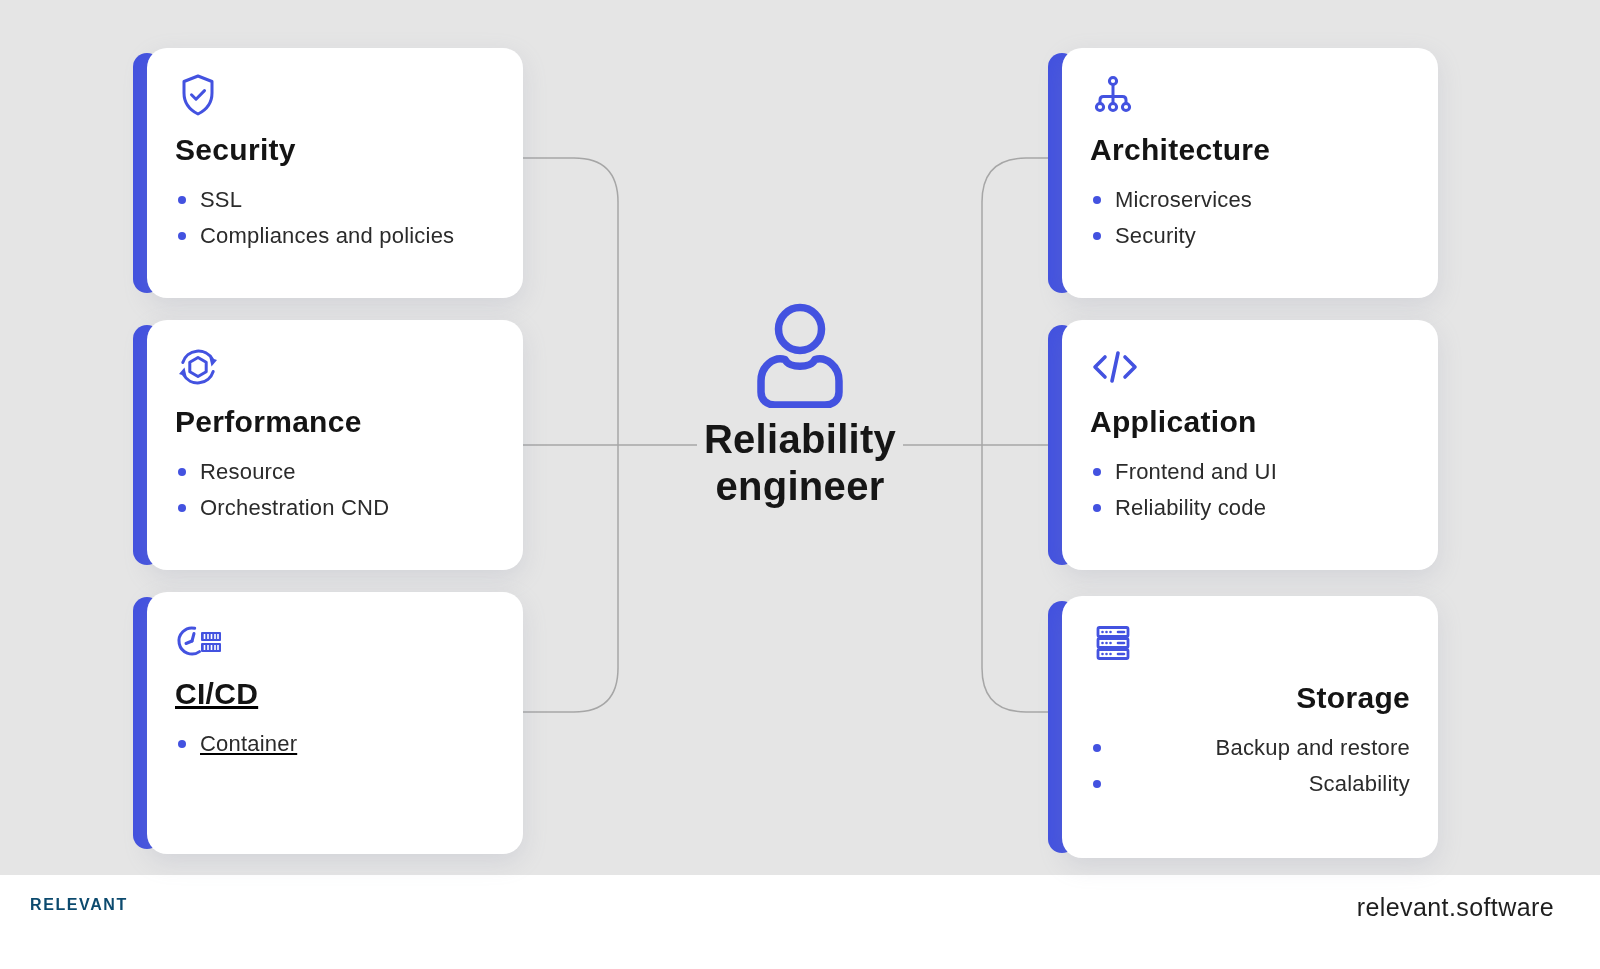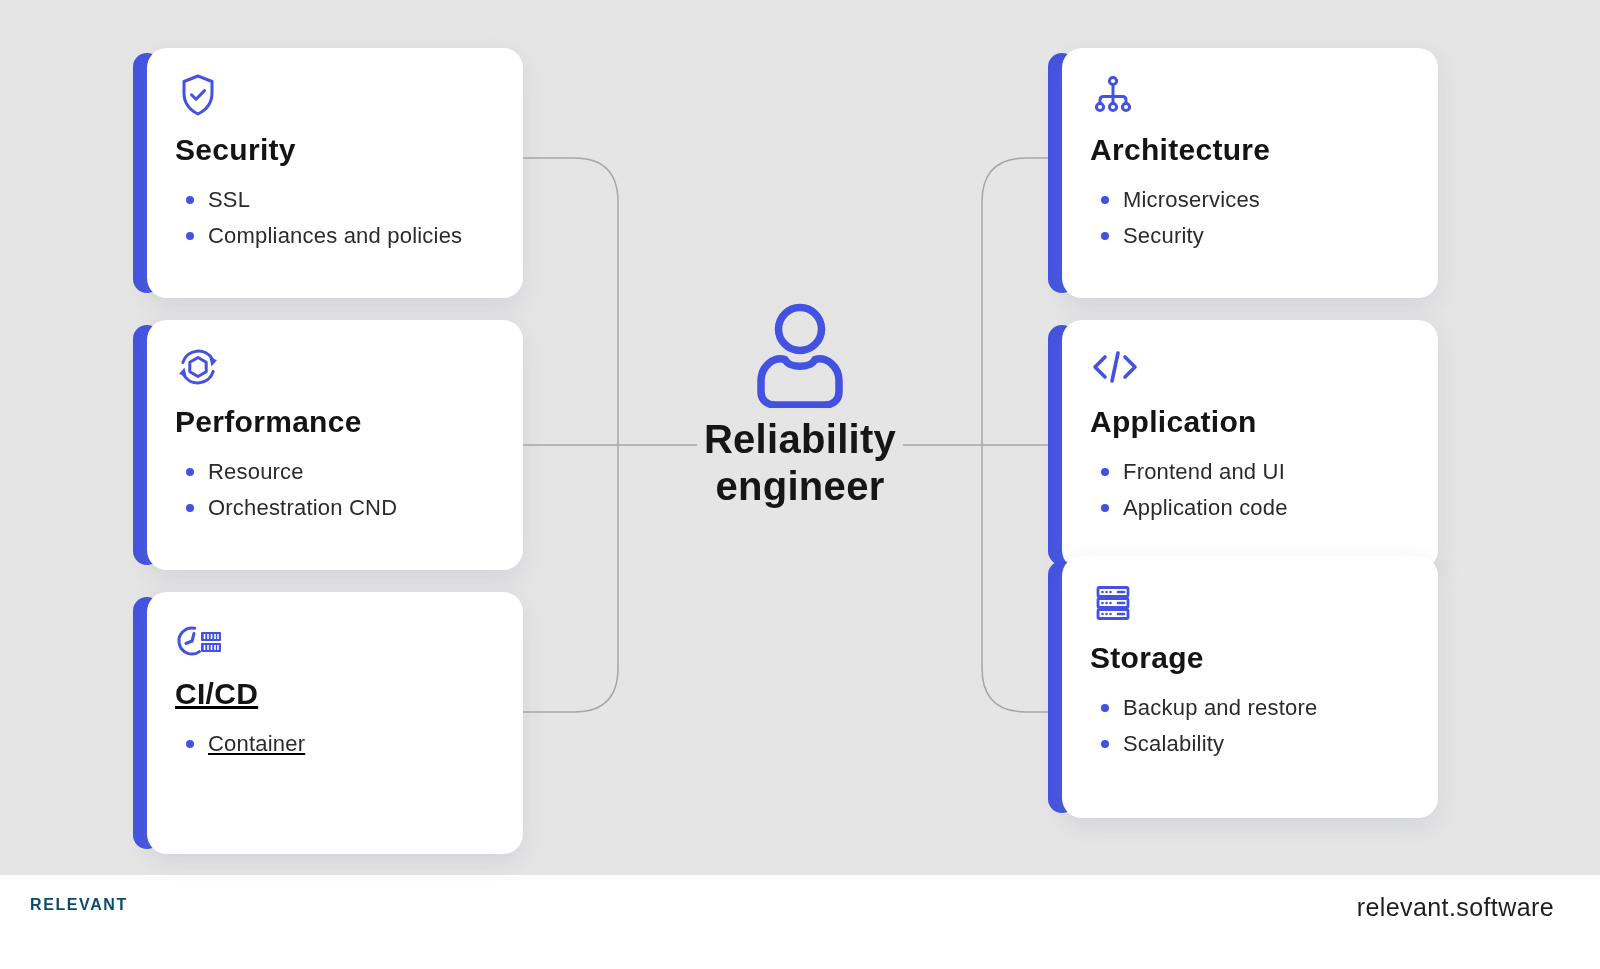--- a/index.html
+++ b/index.html
@@ -13,38 +13,38 @@
   .connectors{position:absolute;left:0;top:0;z-index:0;}
   .connectors path{fill:none;stroke:#a6a6a6;stroke-width:1.5;}
 
   
   .card-wrap{position:absolute;width:390px;z-index:2;}
   .pos-l0{left:133px;top:48px;height:250px;}
   .pos-l1{left:133px;top:320px;height:250px;}
   .pos-l2{left:133px;top:592px;height:262px;text-decoration:underline;}
   .pos-r0{left:1048px;top:48px;height:250px;}
   .pos-r1{left:1048px;top:320px;height:250px;}
-  .pos-r2{left:1048px;top:556px;height:262px;}
+  .pos-r2{left:1048px;top:596px;height:262px;text-align:right;}
   .accent{
     position:absolute;left:0;top:5px;bottom:5px;width:28px;
     background:#4352e0;border-radius:15px;
   }
   .card{
     position:relative;margin-left:14px;height:100%;box-sizing:border-box;
     background:#ffffff;border-radius:20px;
     box-shadow:0 8px 24px rgba(140,146,170,0.20);
     padding:22px 28px;
   }
   .card-icon{height:48px;margin:2px 0 12px;}
   .card-icon svg{display:block;}
   .card-title{
     font-size:30px;font-weight:bold;color:#141414;letter-spacing:0.3px;
     margin-bottom:16px;line-height:36px;
   }
-  ul.bullets{list-style:none;margin:8px;padding:0;}
+  ul.bullets{list-style:none;margin:0;padding:0;}
   ul.bullets li{
     position:relative;padding-left:25px;margin-bottom:5px;
     font-size:22px;line-height:31px;color:#2b2b2b;letter-spacing:0.2px;
   }
   ul.bullets li::before{
     content:'';position:absolute;left:3px;top:12px;width:8px;height:8px;
     border-radius:50%;background:#4352e0;
   }
 
   
@@ -169,21 +169,21 @@
       <div class="card-icon">
         <svg width="50" height="46" viewBox="0 0 50 46">
           <path class="icon-stroke" stroke-width="3.6" stroke-linecap="round" stroke-linejoin="round" d="M15 13 L5 23 L15 33"></path>
           <path class="icon-stroke" stroke-width="3.6" stroke-linecap="round" stroke-linejoin="round" d="M35 13 L45 23 L35 33"></path>
           <path class="icon-stroke" stroke-width="3.6" stroke-linecap="round" d="M28 9 L22 37"></path>
         </svg>
       </div>
       <div class="card-title">Application</div>
       <ul class="bullets">
         <li>Frontend and UI</li>
-        <li>Application code</li>
+        <li>Reliability code</li>
       </ul>
     </div>
   </div>
 
   <div class="card-wrap pos-r2">
     <div class="accent"></div>
     <div class="card">
       <div class="card-icon">
         <svg width="46" height="46" viewBox="0 0 46 46">
           <g class="icon-stroke" stroke-width="2.8">

